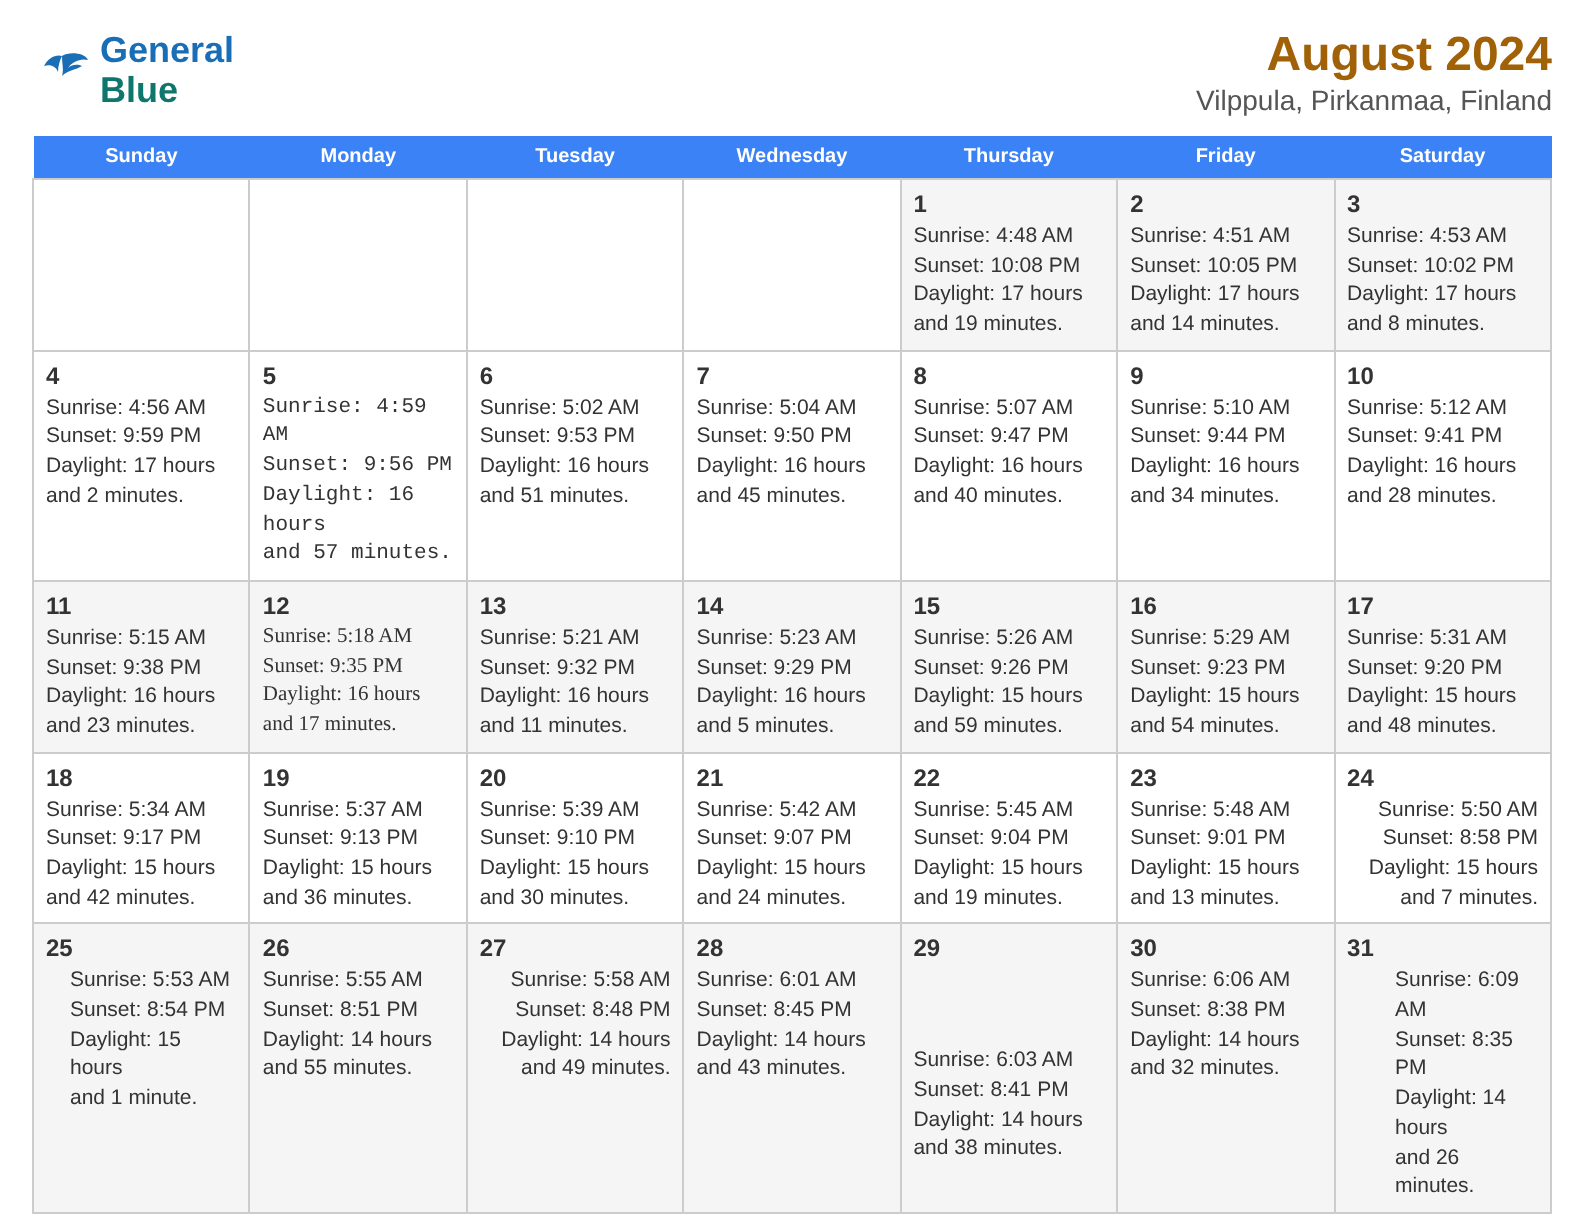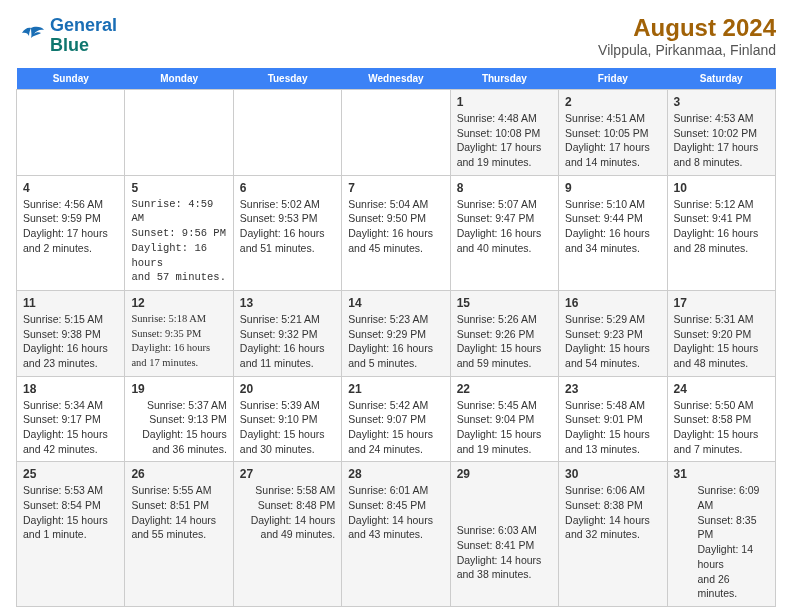--- a/index.html
+++ b/index.html
@@ -250,21 +250,21 @@
       <tr>
         <td>
           <span class="day-num">18</span>
           <div class="day-info" style="white-space: pre-line;">Sunrise: 5:34 AM
 Sunset: 9:17 PM
 Daylight: 15 hours
 and 42 minutes.</div>
         </td>
         <td>
           <span class="day-num">19</span>
-          <div class="day-info" style="white-space: pre-line; text-align: right;">Sunrise: 5:37 AM
+          <div class="day-info" style="white-space: pre-line;">Sunrise: 5:37 AM
 Sunset: 9:13 PM
 Daylight: 15 hours
 and 36 minutes.</div>
         </td>
         <td>
           <span class="day-num">20</span>
           <div class="day-info" style="white-space: pre-line;">Sunrise: 5:39 AM
 Sunset: 9:10 PM
 Daylight: 15 hours
 and 30 minutes.</div>
@@ -285,30 +285,30 @@
         </td>
         <td>
           <span class="day-num">23</span>
           <div class="day-info" style="white-space: pre-line;">Sunrise: 5:48 AM
 Sunset: 9:01 PM
 Daylight: 15 hours
 and 13 minutes.</div>
         </td>
         <td>
           <span class="day-num">24</span>
-          <div class="day-info" style="white-space: pre-line;">Sunrise: 5:50 AM
+          <div class="day-info" style="white-space: pre-line; text-align: right;">Sunrise: 5:50 AM
 Sunset: 8:58 PM
 Daylight: 15 hours
 and 7 minutes.</div>
         </td>
       </tr>
       <tr>
         <td>
           <span class="day-num">25</span>
-          <div class="day-info" style="white-space: pre-line;">Sunrise: 5:53 AM
+          <div class="day-info" style="white-space: pre-line; margin-left: 12px;">Sunrise: 5:53 AM
 Sunset: 8:54 PM
 Daylight: 15 hours
 and 1 minute.</div>
         </td>
         <td>
           <span class="day-num">26</span>
           <div class="day-info" style="white-space: pre-line;">Sunrise: 5:55 AM
 Sunset: 8:51 PM
 Daylight: 14 hours
 and 55 minutes.</div>

